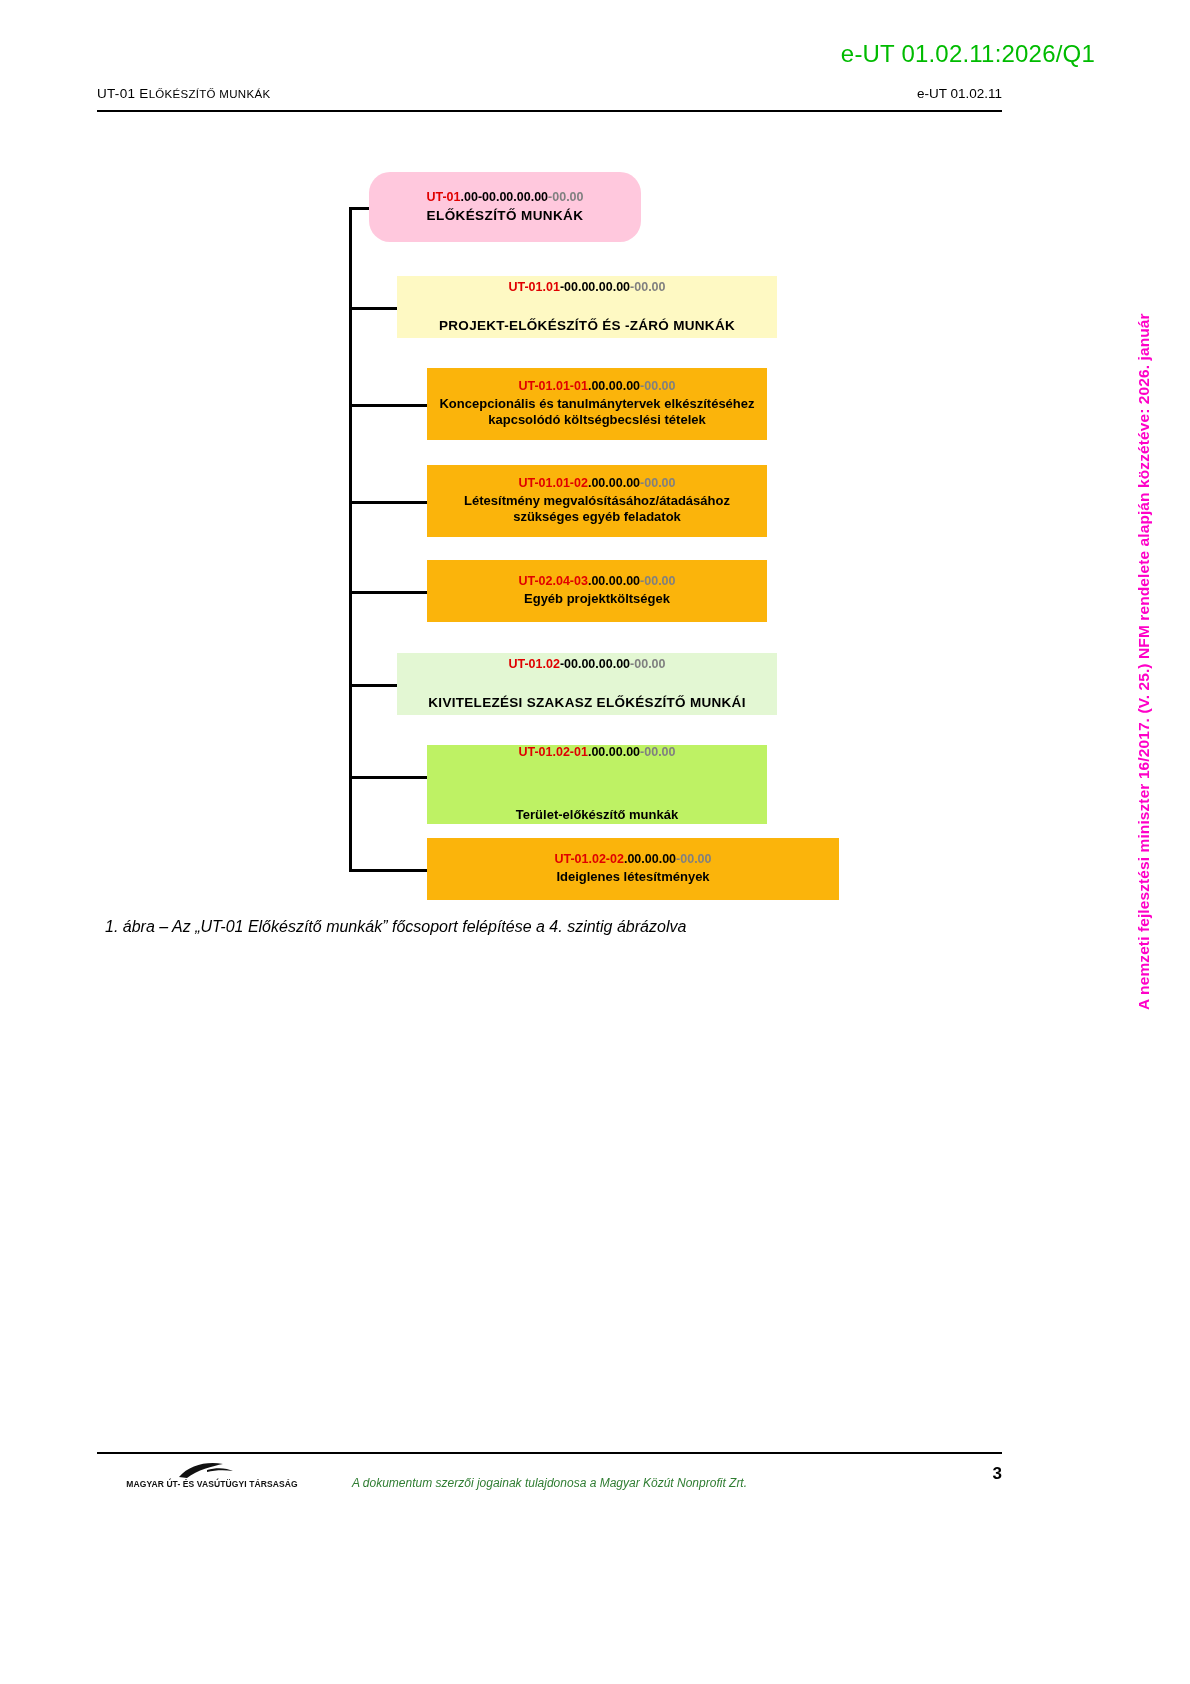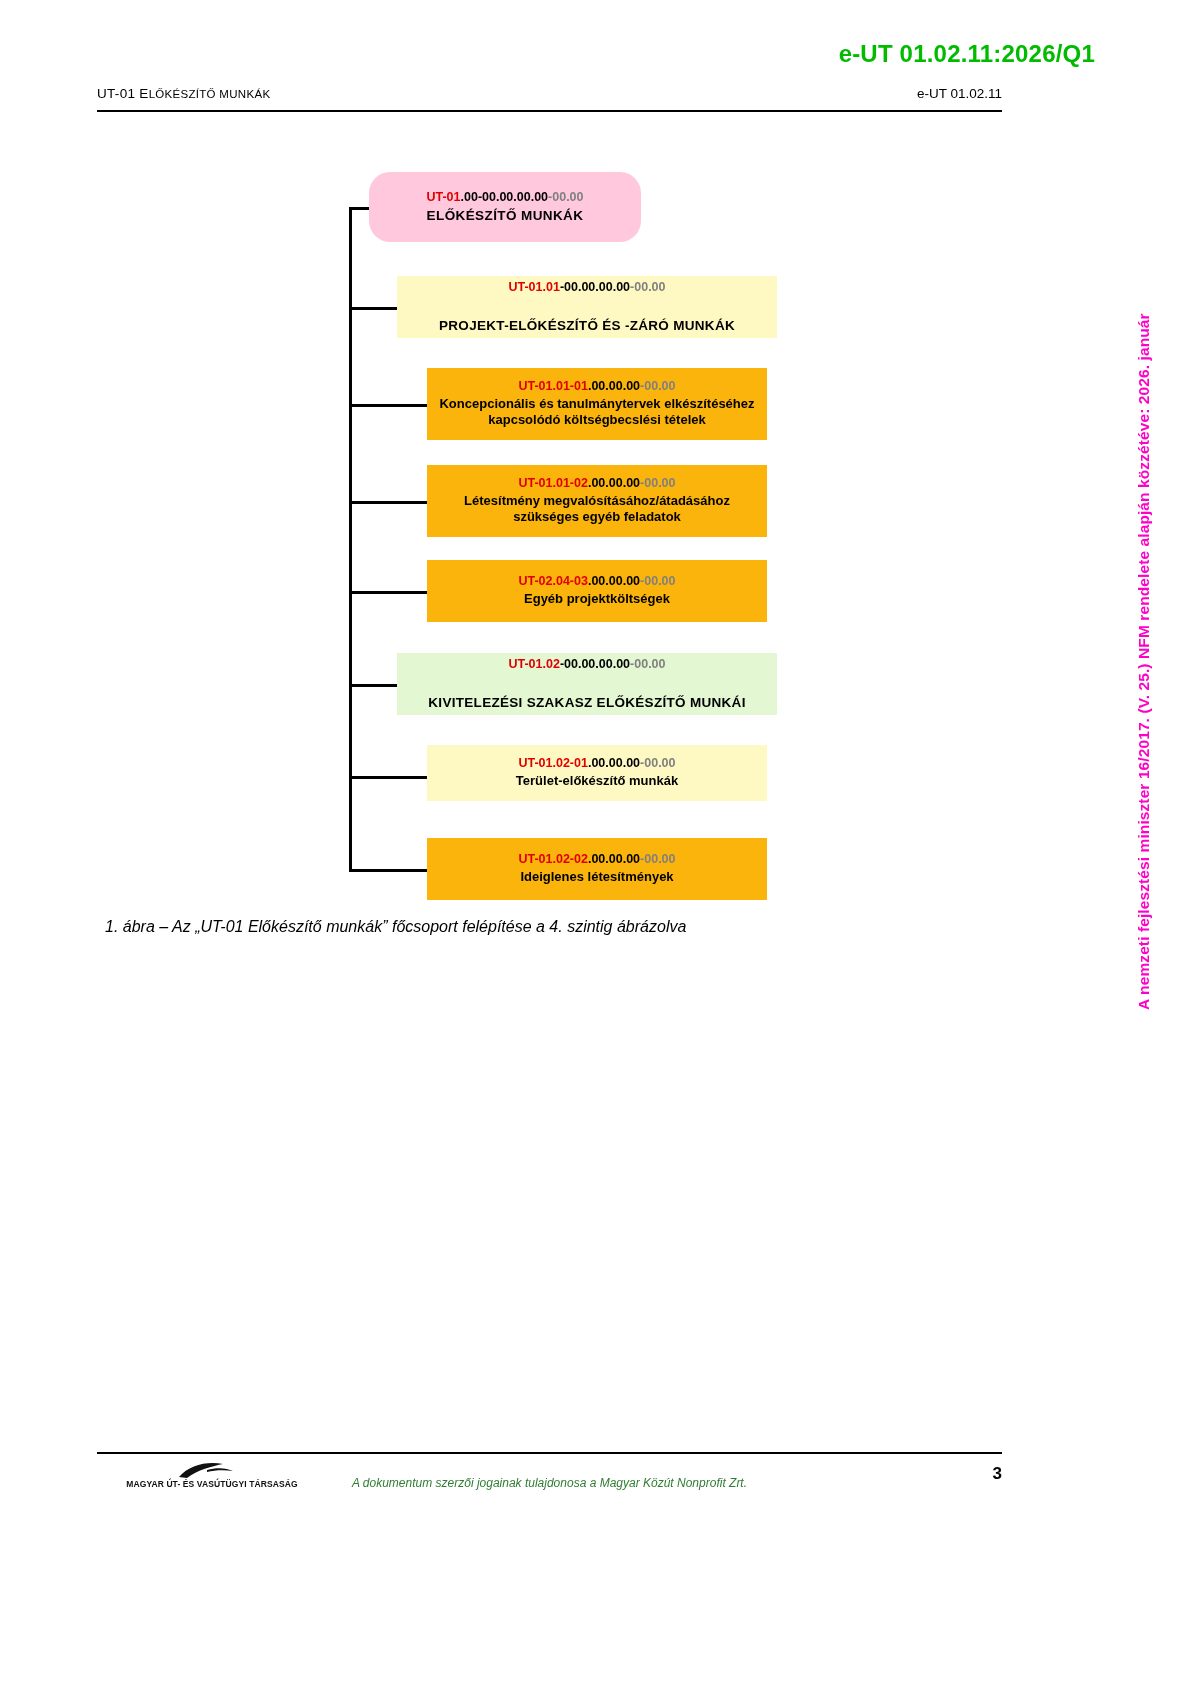--- a/index.html
+++ b/index.html
@@ -19,21 +19,21 @@
     background: #ffffff;
     overflow: hidden;
   }
 
   
   .top-stamp {
     position: absolute;
     top: 40px;
     right: 95px;
     font-size: 24px;
-    font-weight: bold;
+    font-weight: normal;
     color: #00bb00;
     letter-spacing: 0.2px;
   }
 
   
   .header {
     position: absolute;
     top: 86px;
     left: 97px;
     width: 905px;
@@ -250,26 +250,26 @@
         <div class="node lvl3" style="left: 330px; top: 410px; width: 340px; height: 62px; background: rgb(251, 180, 11);">
           <div class="code"><span class="c-red">UT-02.04-03</span><span class="c-black">.00.00.00</span><span class="c-gray">-00.00</span></div>
           <div class="label">Egyéb projektköltségek</div>
         </div>
         <div class="connector" style="left: 252px; top: 534px; width: 48px; height: 3px;"></div>
         <div class="node lvl2" style="left: 300px; top: 503px; width: 380px; height: 62px; background: rgb(227, 247, 211);">
           <div class="code"><span class="c-red">UT-01.02</span><span class="c-black">-00.00.00.00</span><span class="c-gray">-00.00</span></div>
           <div class="label">KIVITELEZÉSI SZAKASZ ELŐKÉSZÍTŐ MUNKÁI</div>
         </div>
         <div class="connector" style="left: 252px; top: 626px; width: 78px; height: 3px;"></div>
-        <div class="node lvl3" style="left: 330px; top: 595px; width: 340px; height: 56px; background: #fef9c3;">
+        <div class="node lvl3" style="left: 330px; top: 595px; width: 340px; height: 79px; background: #bef264; justify-content: space-between;">
           <div class="code"><span class="c-red">UT-01.02-01</span><span class="c-black">.00.00.00</span><span class="c-gray">-00.00</span></div>
           <div class="label">Terület-előkészítő munkák</div>
         </div>
         <div class="connector" style="left: 252px; top: 719px; width: 78px; height: 3px;"></div>
-        <div class="node lvl3" style="left: 330px; top: 688px; width: 340px; height: 62px; background: rgb(251, 180, 11);">
+        <div class="node lvl3" style="left: 330px; top: 688px; width: 412px; height: 62px; background: rgb(251, 180, 11);">
           <div class="code"><span class="c-red">UT-01.02-02</span><span class="c-black">.00.00.00</span><span class="c-gray">-00.00</span></div>
           <div class="label">Ideiglenes létesítmények</div>
         </div>
       </div>
     <div class="caption">1. ábra – Az „UT-01 Előkészítő munkák” főcsoport felépítése a 4. szintig ábrázolva</div>
   </div>
 
   <div class="footer-rule"></div>
   <div class="footer">
     <div class="footer-logo">

